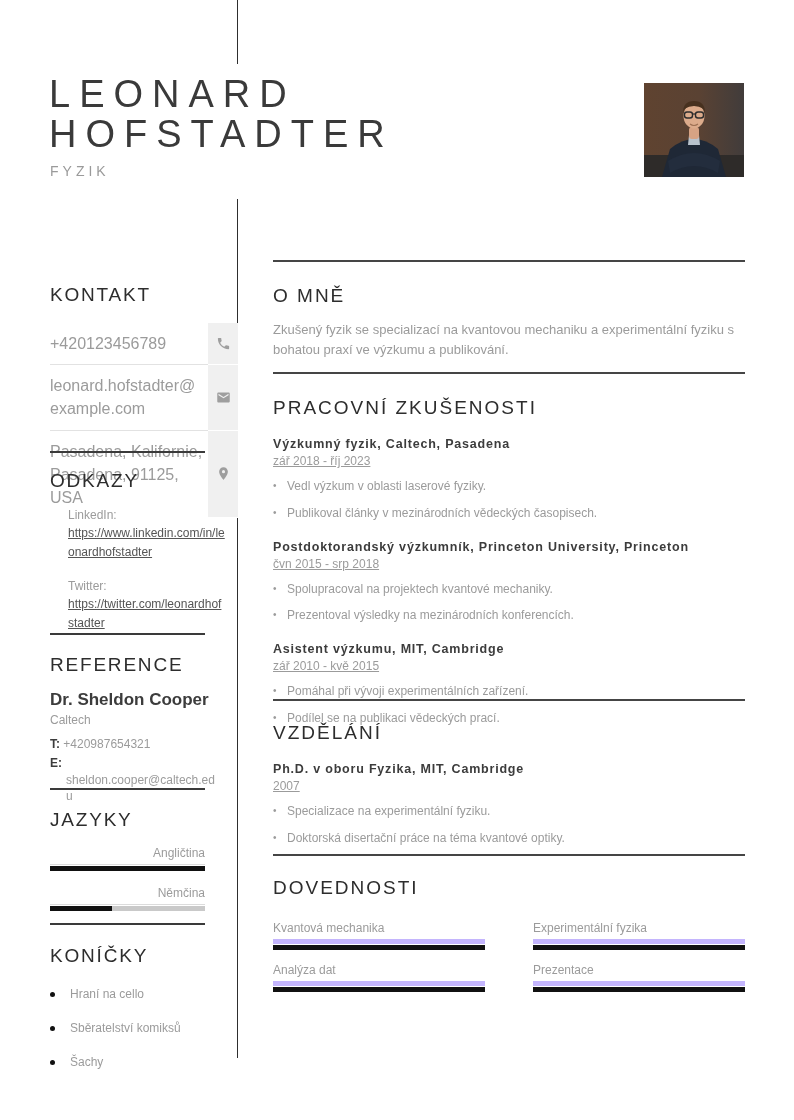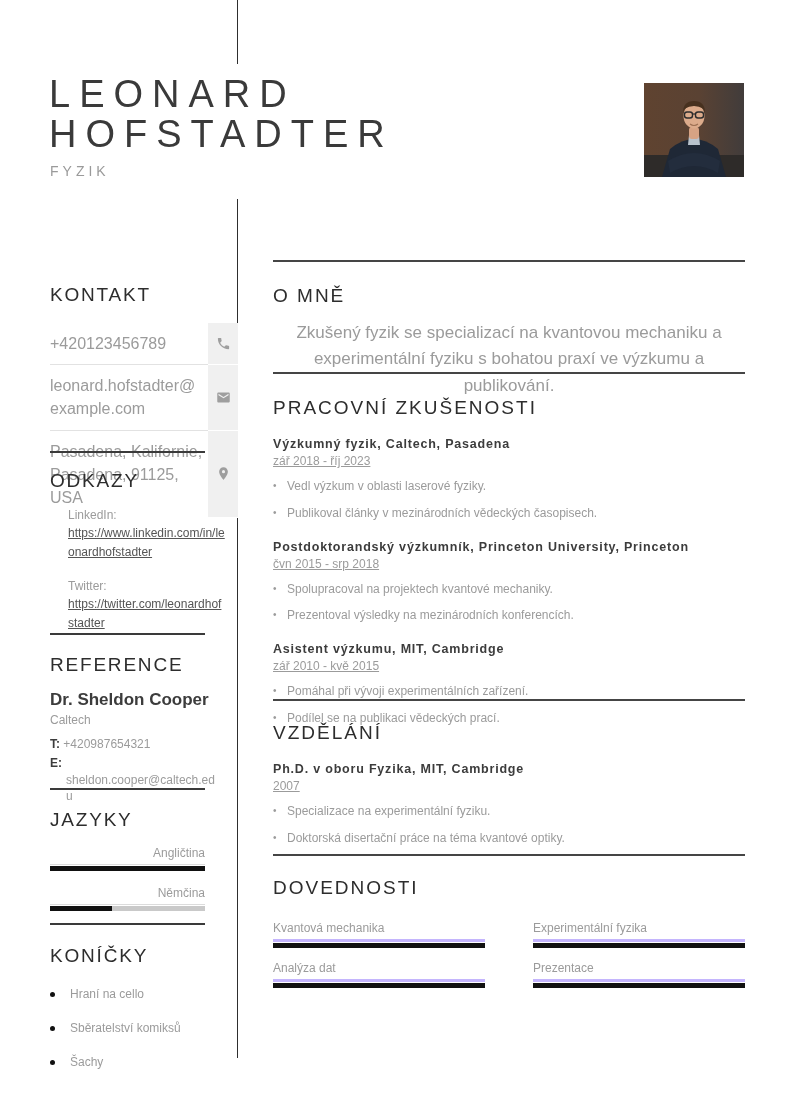--- a/index.html
+++ b/index.html
@@ -51,33 +51,33 @@
   .bar-fill { height:5px; background:#111111; }
 
   .hobby-item { display:flex; align-items:center; margin-top:20px; }
   .hobby-dot { width:5px; height:5px; border-radius:50%; background:#111; margin-right:15px; flex:0 0 auto; }
   .hobby-text { font-size:12px; color:#9b9b9b; }
 
   
   .main-divider { position:absolute; left:273px; width:472px; height:2px; background:#454545; }
   .main-sec { position:absolute; left:273px; width:472px; }
   .main-heading { font-size:19px; letter-spacing:2px; color:#2d2d2d; font-weight:400; }
-  .about-text { margin-top:13px; font-size:17px; color:#9b9b9b; line-height:1.55;text-align:center; }
+  .about-text { margin-top:13px; font-size:13px; color:#9b9b9b; line-height:1.55; }
 
   .job { margin-top:18px; }
   .job:first-of-type { margin-top:16px; }
   .job-name { font-size:12.5px; font-weight:bold; letter-spacing:0.8px; color:#3c3c3c; }
   .job-dates { font-size:12px; color:#9b9b9b; margin-top:3px;text-decoration:underline; }
   .bullets { margin-top:6px; }
   .bullet { display:flex; margin-top:10px; font-size:12px; color:#9b9b9b; line-height:1.4; }
   .bullet-mark { width:14px; flex:0 0 auto; color:#9b9b9b; font-size:10px; padding-top:1px; }
 
   .skills-grid { display:grid; grid-template-columns:212px 212px; column-gap:48px; margin-top:22px; }
   .skill-item { margin-bottom:13px; }
-  .skill-name { font-size:12px; color:#9b9b9b; padding-bottom:4px; border-bottom:3px solid #c4b5fd; }
+  .skill-name { font-size:12px; color:#9b9b9b; padding-bottom:4px; border-bottom:5px solid #c4b5fd; }
 </style>
 </head>
 <body>
 
 <div class="page">
 
   <div class="vline vline-top"></div>
   <div class="vline vline-main"></div>
 
   <h1 class="name"><span>LEONARD</span><br><span>HOFSTADTER</span></h1>

